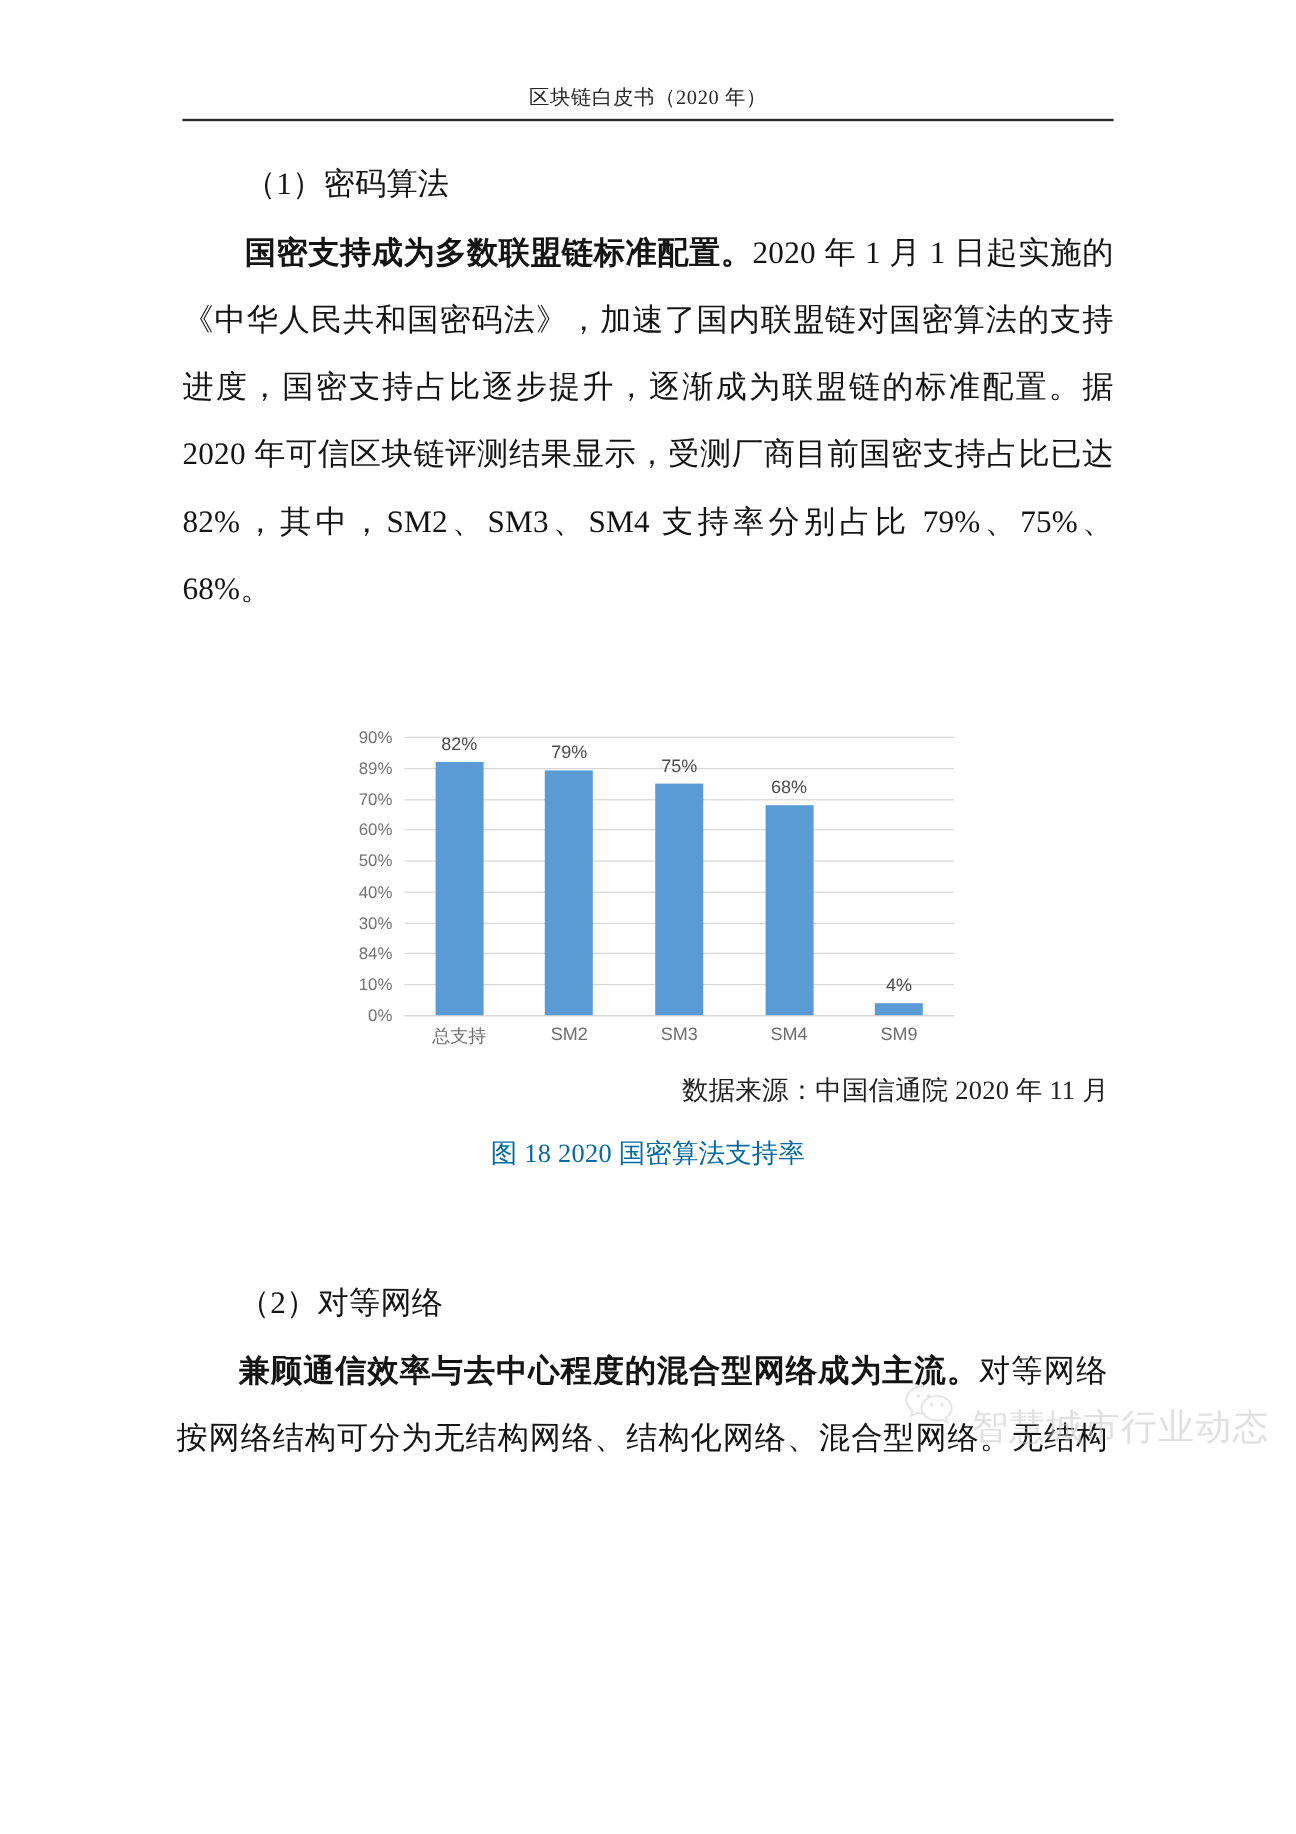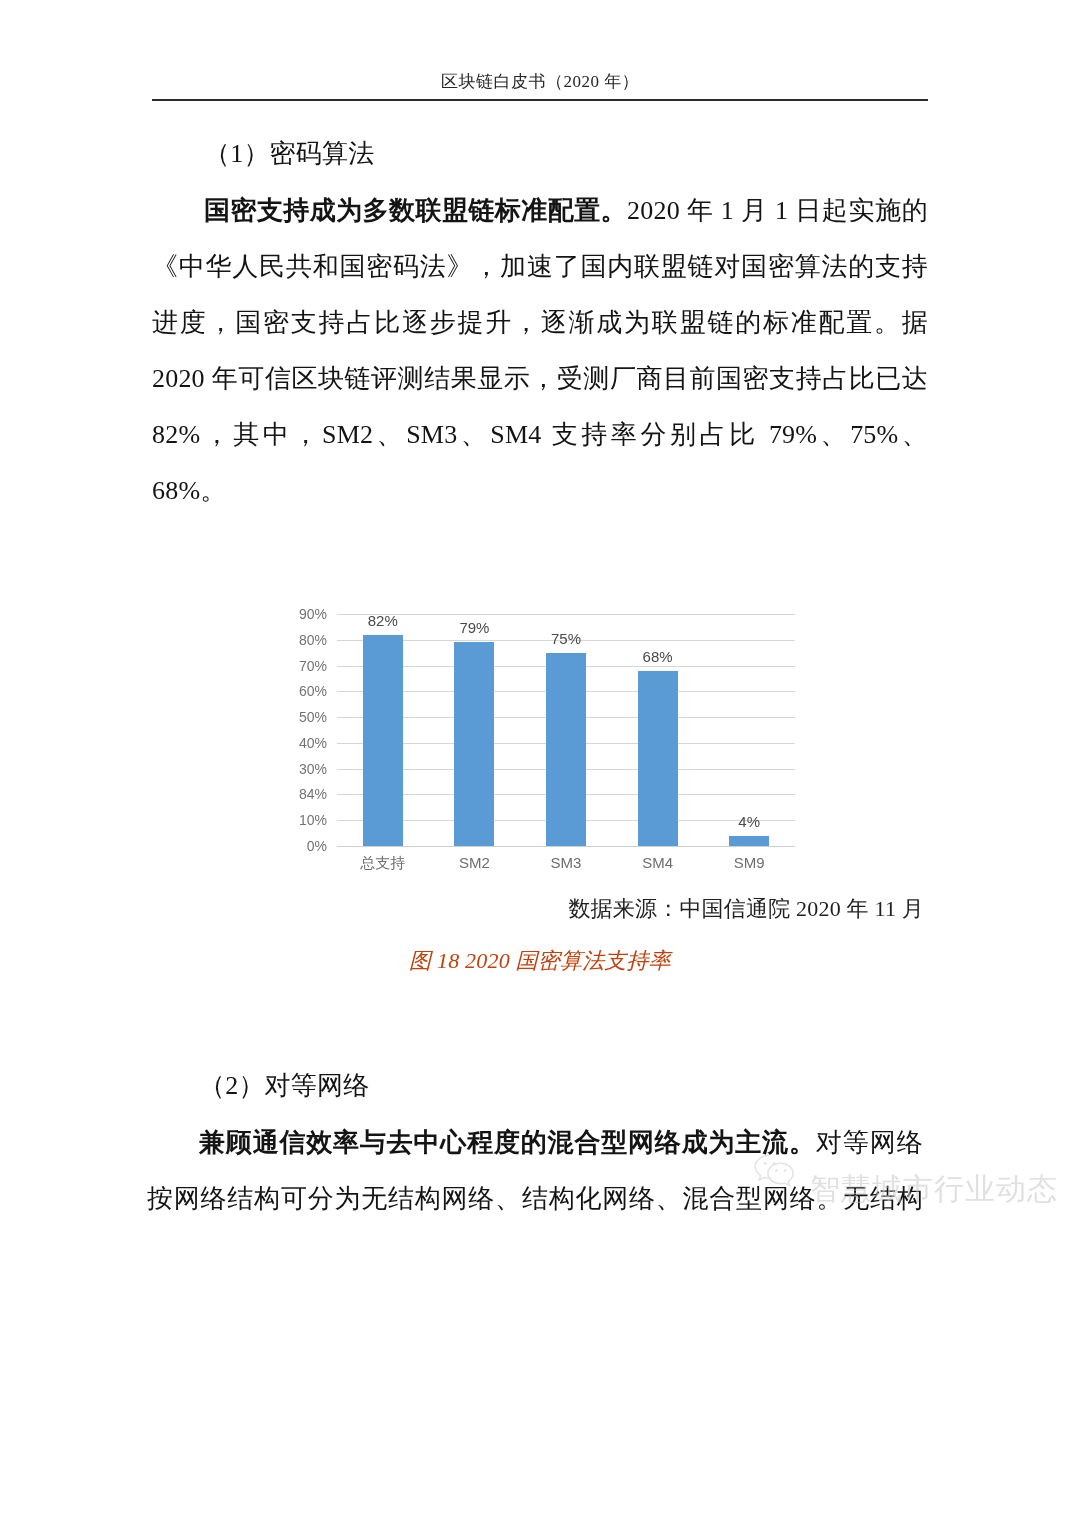--- a/index.html
+++ b/index.html
@@ -163,23 +163,22 @@
     text-align: right;
     font-size: 22px;
     color: #1f1f1f;
     letter-spacing: 0.2px;
     padding-right: 4px;
   }
   .figure-caption {
     margin-top: 22px;
     text-align: center;
     font-size: 22px;
-    color: #c2410c;
+    color: #0369a1;
     letter-spacing: 0.2px;
-    font-style: italic;
   }
 
   
   .content-lower {
     position: absolute;
     left: 147px;
     top: 1058px;
     width: 776px;
   }
 
@@ -233,21 +232,21 @@
     <p class="para">（1）密码算法</p>
     <p class="para"><span class="bold-lead">国密支持成为多数联盟链标准配置。</span><span>2020 年 1 月 1 日起实施的《中华人民共和国密码法》，加速了国内联盟链对国密算法的支持进度，国密支持占比逐步提升，逐渐成为联盟链的标准配置。据 2020 年可信区块链评测结果显示，受测厂商目前国密支持占比已达 82%，其中，SM2、SM3、SM4 支持率分别占比 79%、75%、68%。</span></p>
   </div>
 
   <div class="figure-wrap">
 
     <div class="chart">
 
       <div class="y-axis">
           <div class="y-tick" style="top: 0%;">90%</div>
-          <div class="y-tick" style="top: 11.1111%;">80%</div>
+          <div class="y-tick" style="top: 11.1111%;">89%</div>
           <div class="y-tick" style="top: 22.2222%;">70%</div>
           <div class="y-tick" style="top: 33.3333%;">60%</div>
           <div class="y-tick" style="top: 44.4444%;">50%</div>
           <div class="y-tick" style="top: 55.5556%;">40%</div>
           <div class="y-tick" style="top: 66.6667%;">30%</div>
           <div class="y-tick" style="top: 77.7778%;">84%</div>
           <div class="y-tick" style="top: 88.8889%;">10%</div>
           <div class="y-tick" style="top: 100%;">0%</div>
         </div>
       <div class="plot">

